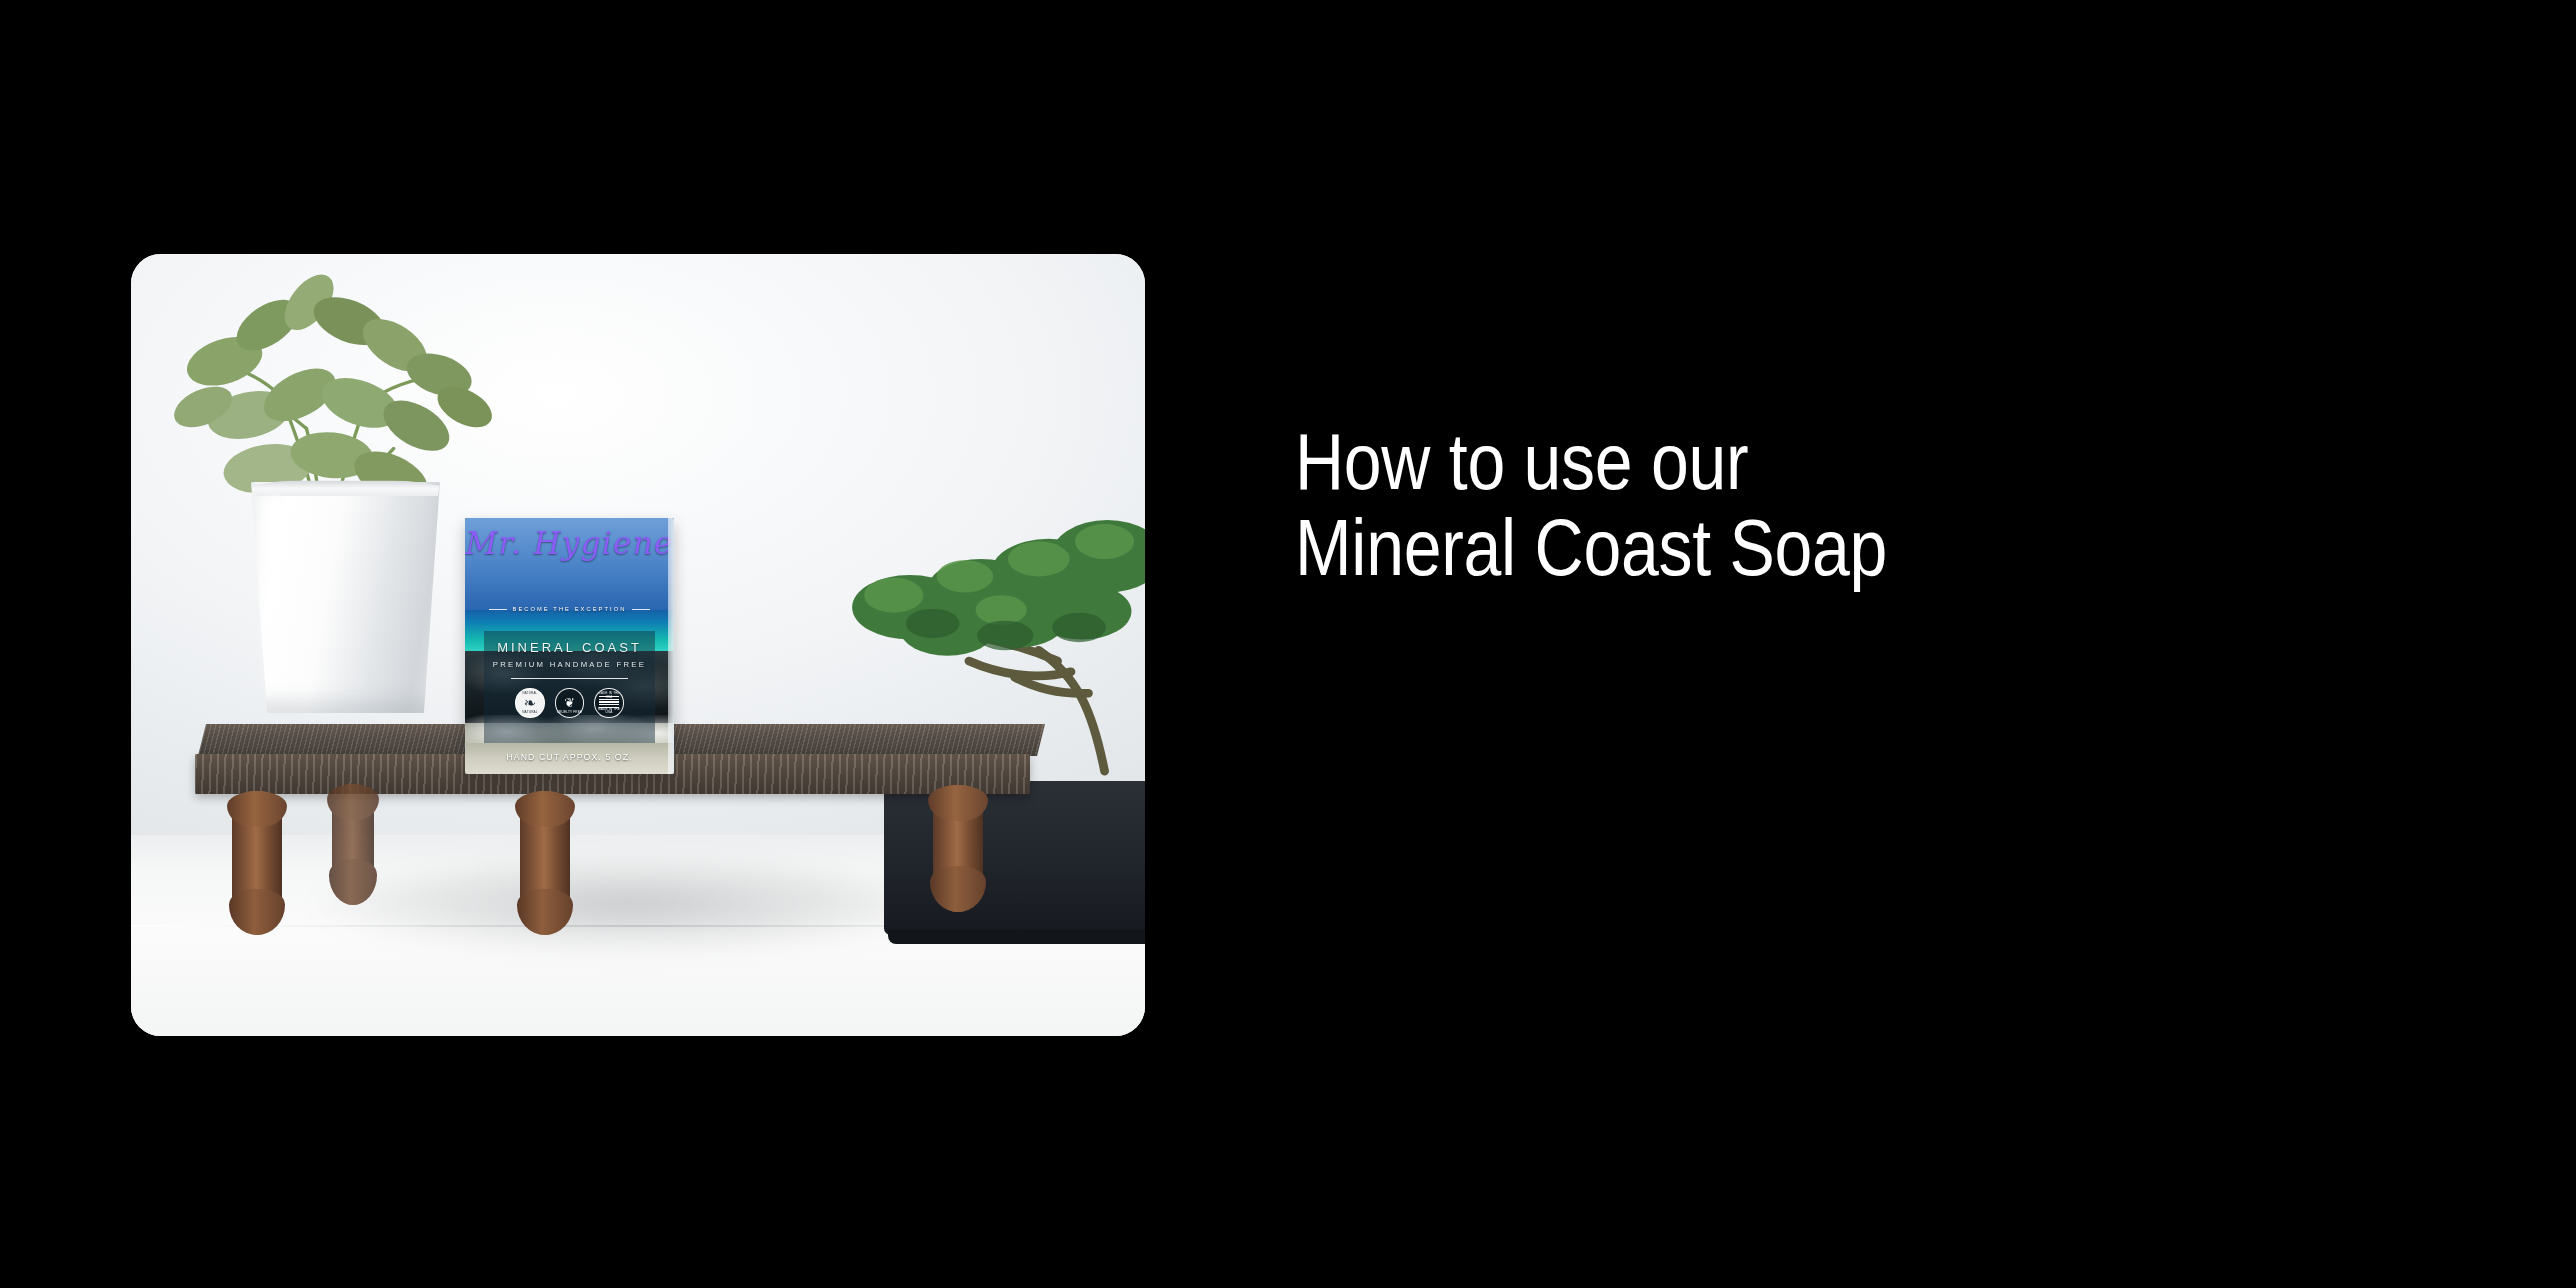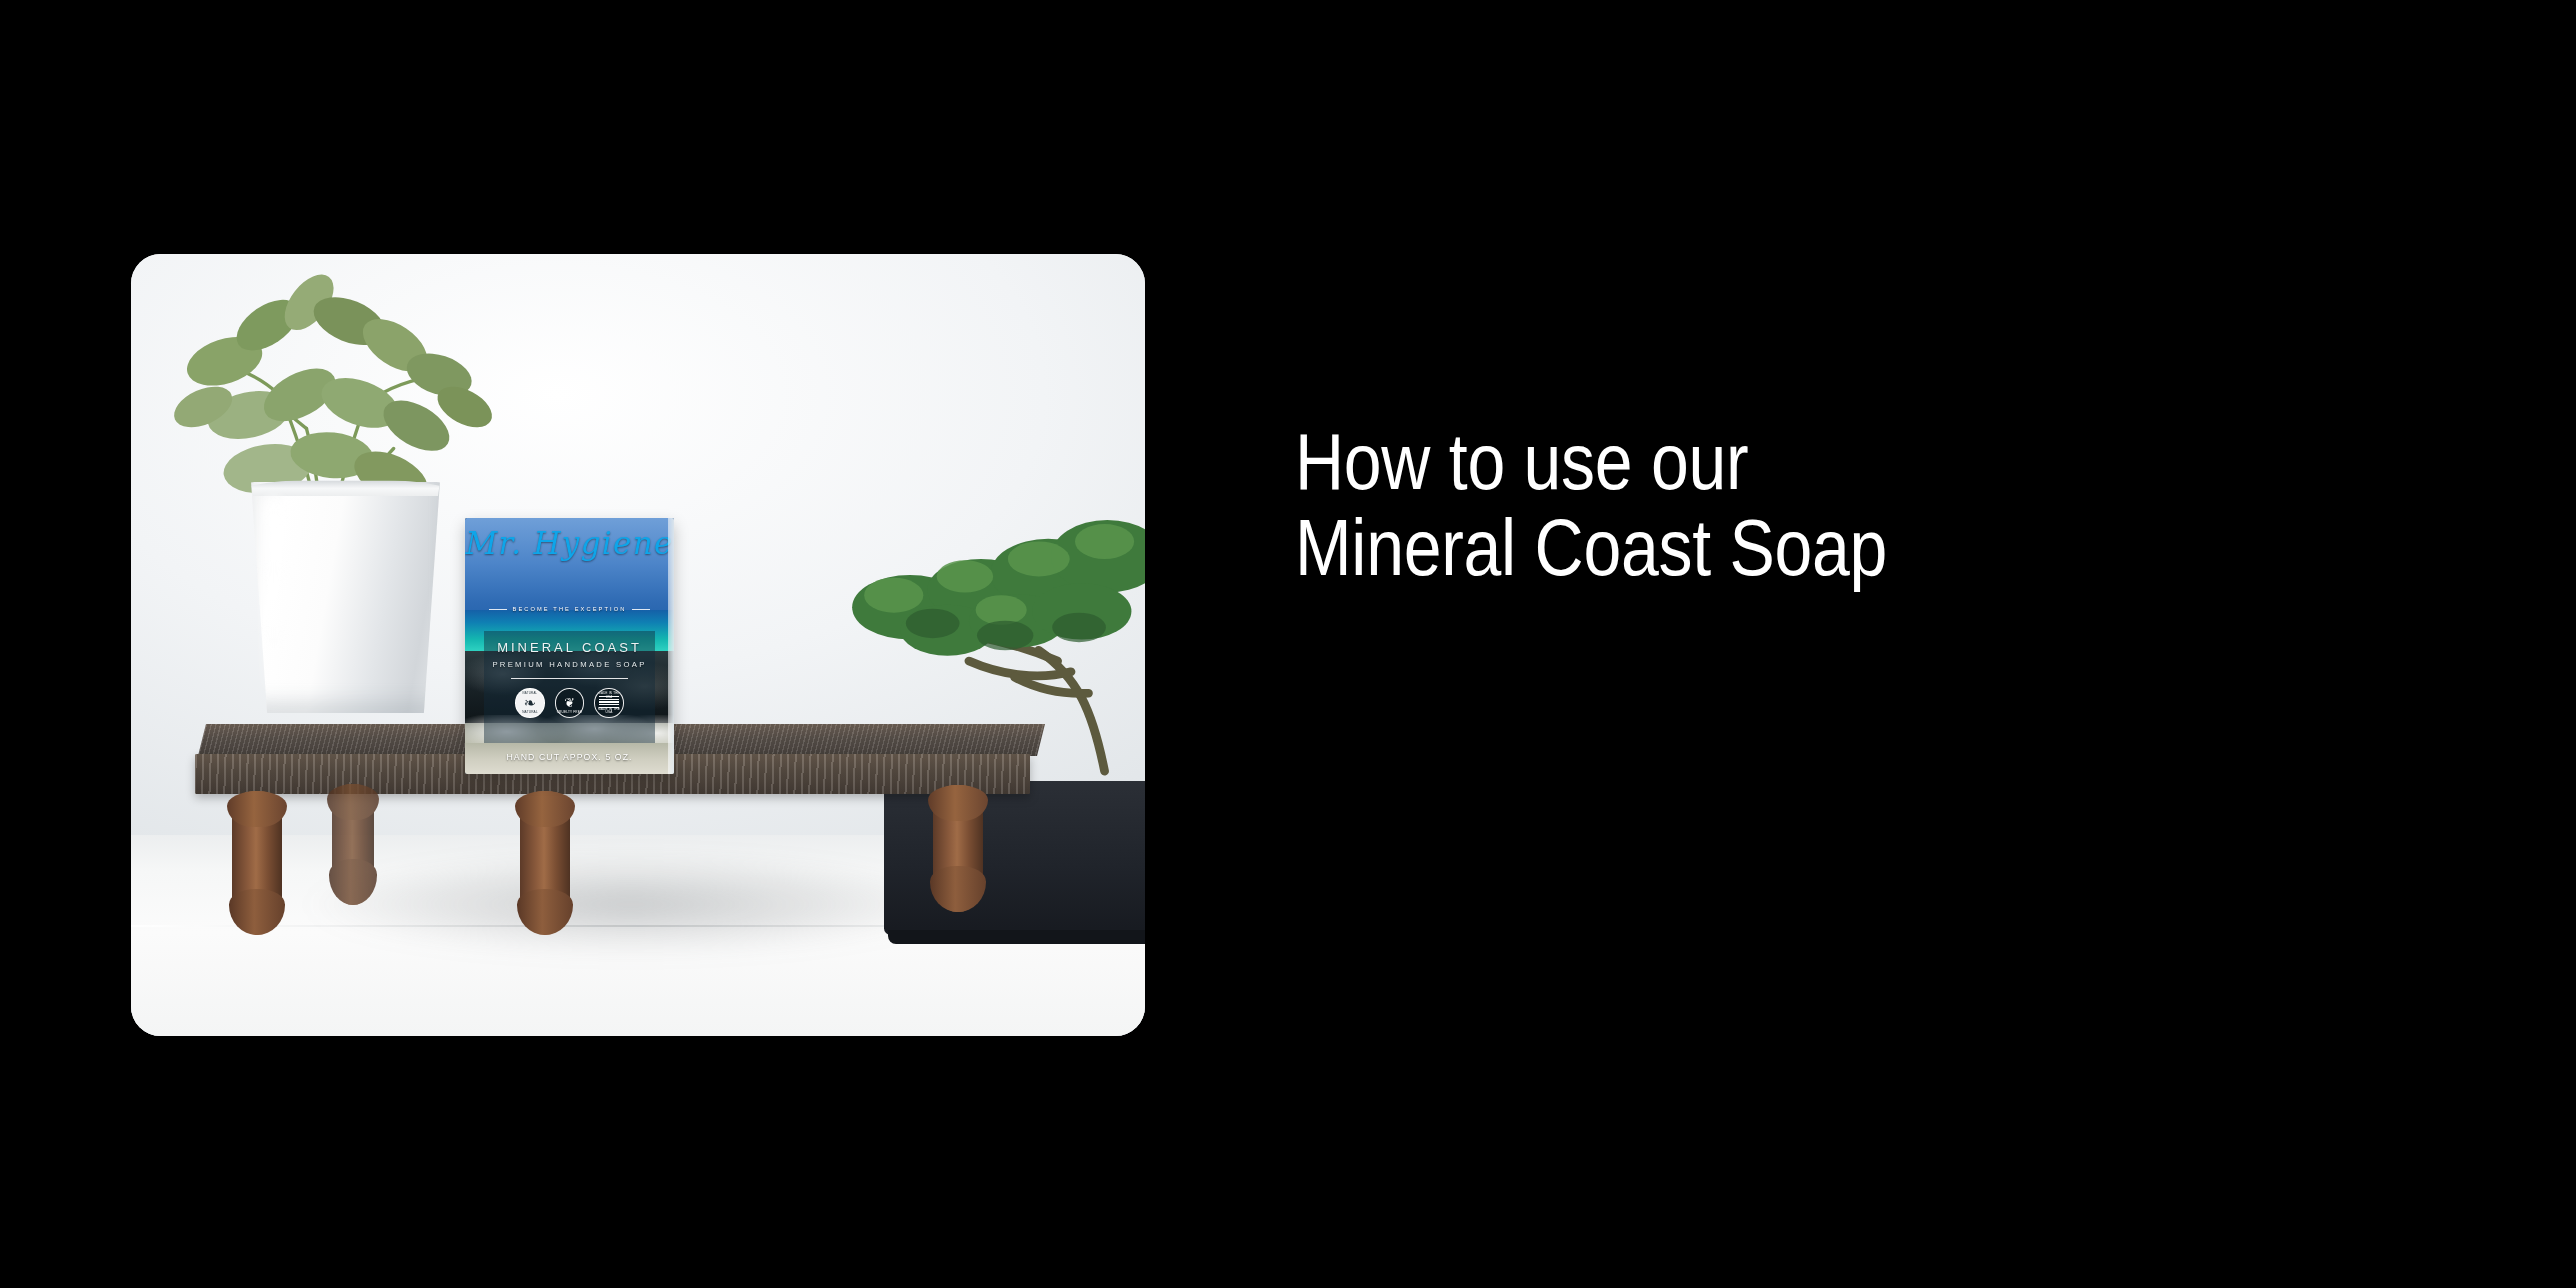--- a/index.html
+++ b/index.html
@@ -157,21 +157,21 @@
       radial-gradient(40% 100% at 62% 50%, rgba(255,255,255,.85), transparent 70%),
       radial-gradient(36% 100% at 92% 65%, rgba(255,255,255,.8), transparent 70%);
     filter:blur(0.7px);
   }
   .sb-overlay{
     position:absolute; left:9%; right:9%; top:44%; bottom:12%;
     background:rgba(18,42,58,.45);
   }
   .sb-brand{
     position:absolute; left:0; right:0; top:4%;
-    text-align:center; color:#0ea5e9;
+    text-align:center; color:#8b5cf6;
     font-family:"DejaVu Serif", serif; font-style:italic;
     font-size:31px; letter-spacing:1.3px; line-height:1;
     text-shadow:0 0.7px 2px rgba(0,0,0,.45);
   }
   .sb-tagwrap{
     position:absolute; left:0; right:0; top:34.5%;
     display:flex; align-items:center; justify-content:center; gap:6px;
   }
   .sb-dash{ width:17.4px; height:0.7px; background:rgba(255,255,255,.85); }
   .sb-tag{
@@ -366,21 +366,21 @@
 
         <div class="sb-brand">Mr. Hygiene</div>
 
         <div class="sb-tagwrap">
           <span class="sb-dash"></span>
           <span class="sb-tag">BECOME THE EXCEPTION</span>
           <span class="sb-dash"></span>
         </div>
 
         <div class="sb-title">MINERAL COAST</div>
-        <div class="sb-sub">PREMIUM HANDMADE SOAP</div>
+        <div class="sb-sub">PREMIUM HANDMADE FREE</div>
         <div class="sb-rule"></div>
 
         <div class="sb-badges">
           <span class="badge badge-leaf">
             <span class="badge-top">NATURAL</span>
             <span class="glyph">❧</span>
             <span class="badge-cap">NATURAL</span>
           </span>
           <span class="badge badge-bunny">
             <span class="glyph">❦</span>

